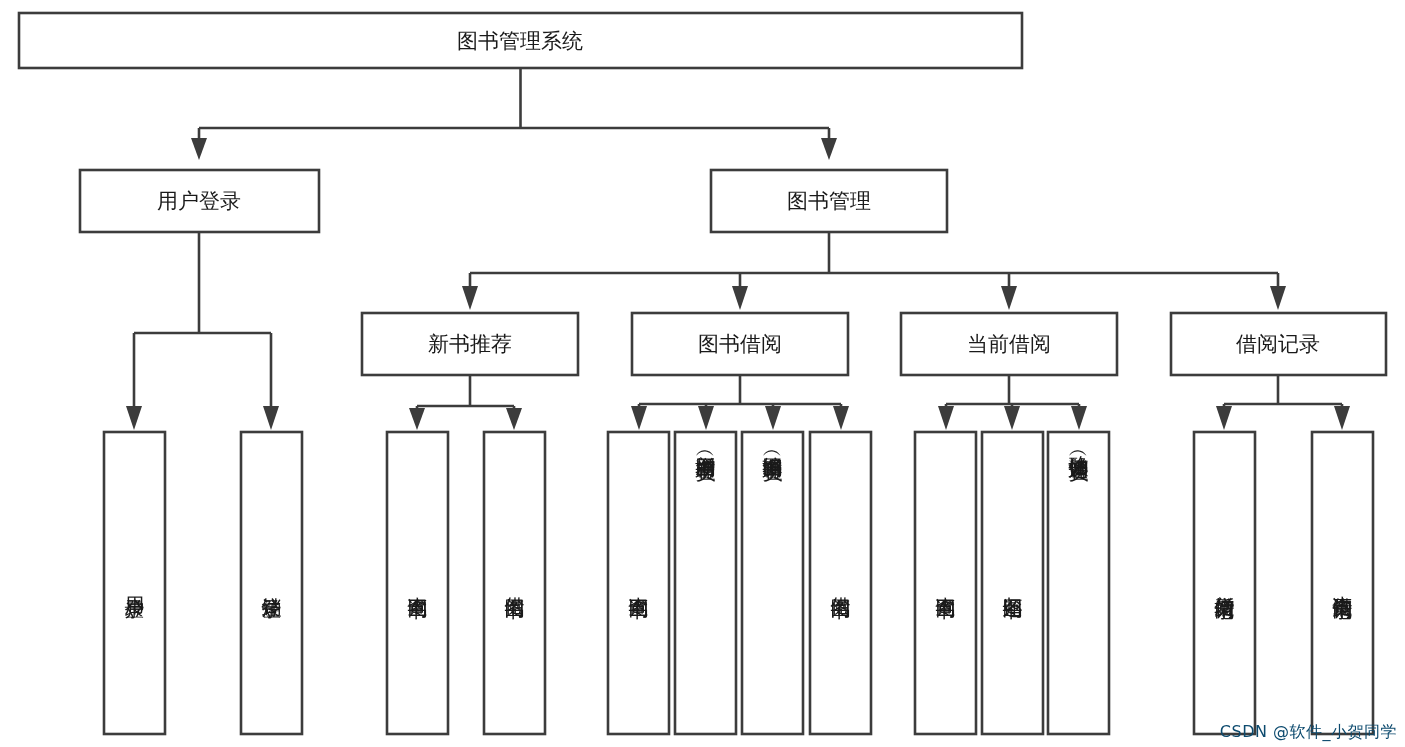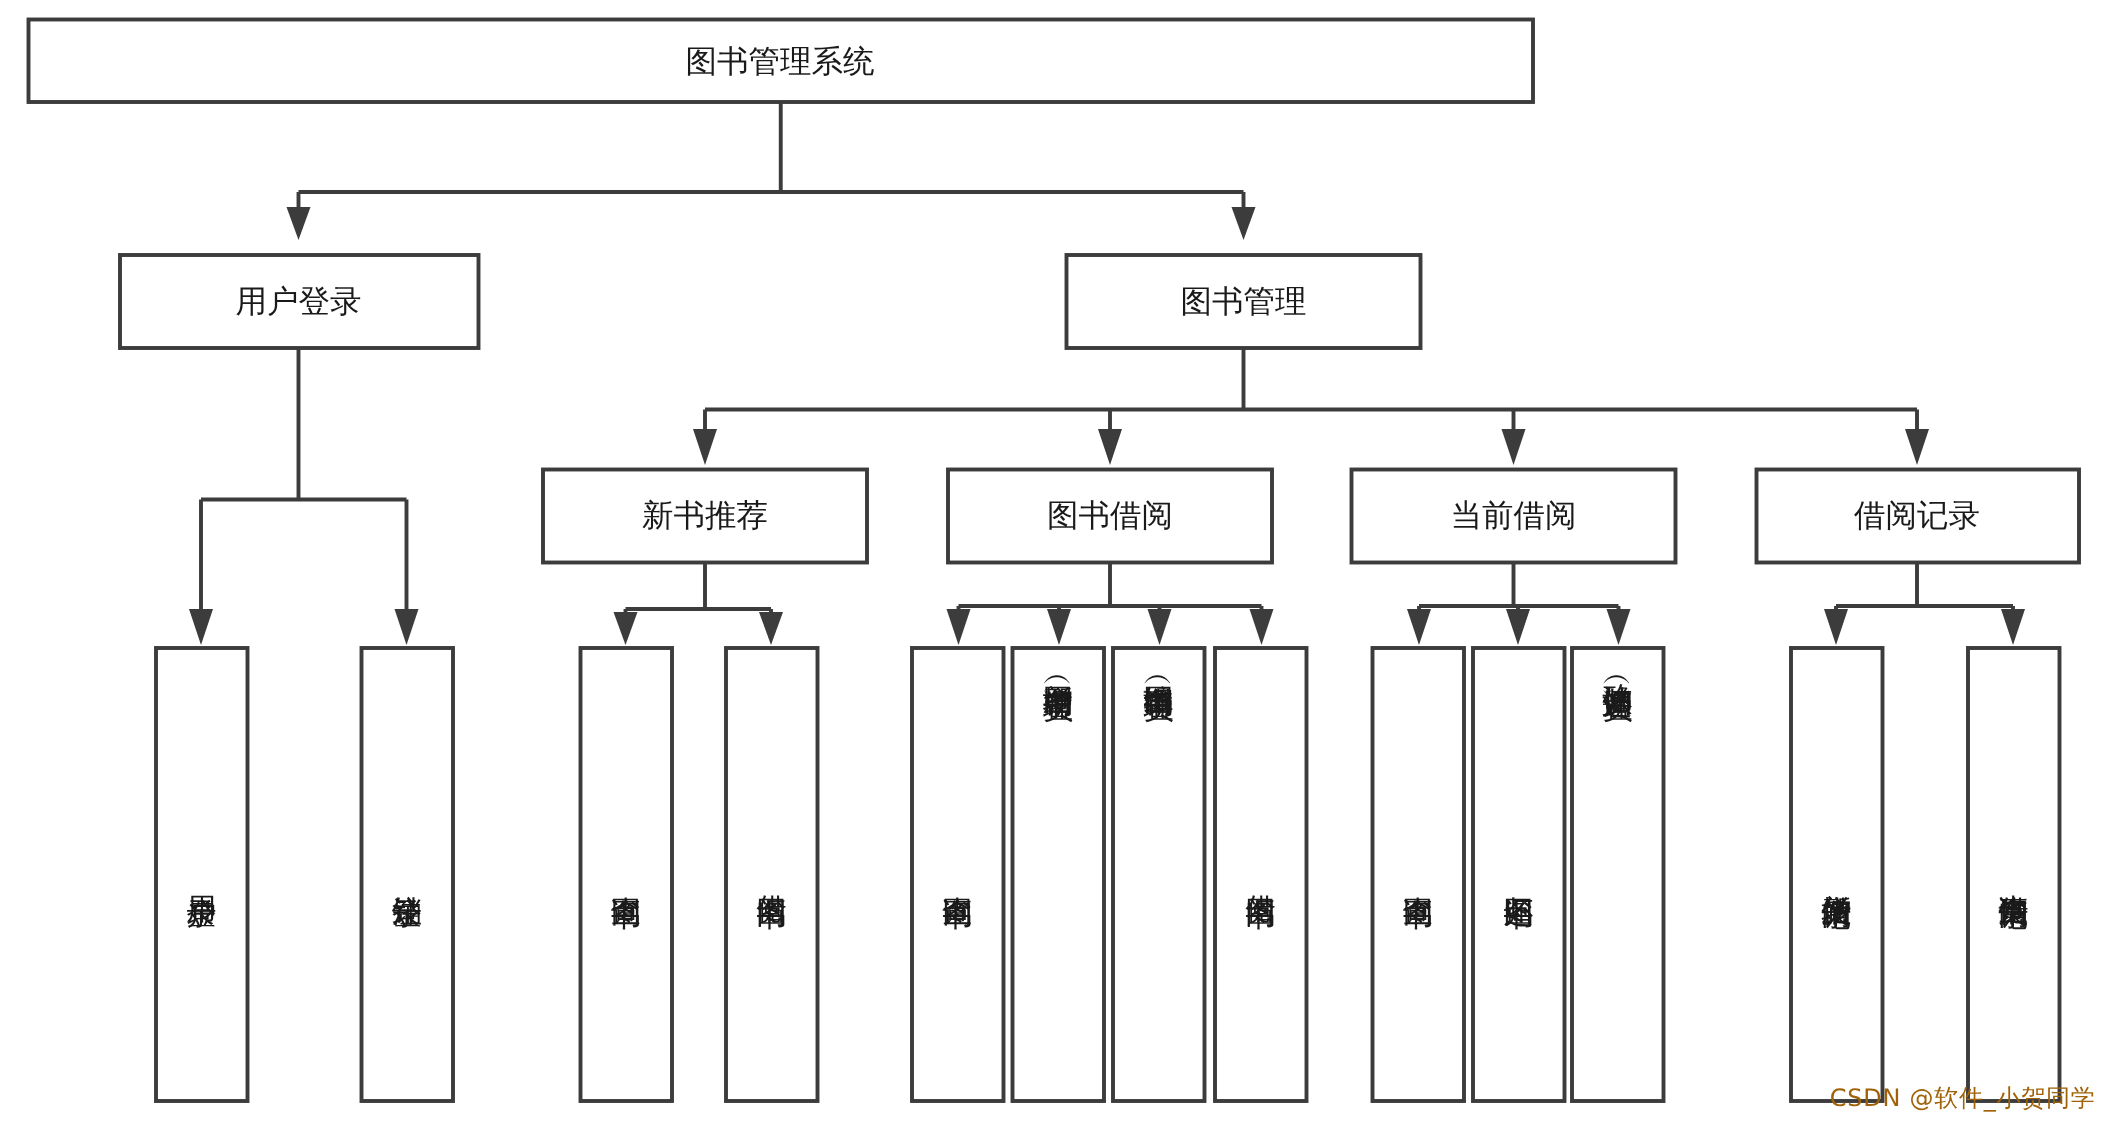--- a/index.html
+++ b/index.html
@@ -67,21 +67,21 @@
     letter-spacing: 1px;
     white-space: nowrap;
     text-align: center;
   }
   .watermark {
     position: absolute;
     right: 8px;
     bottom: 4px;
     font-family: "DejaVu Sans", "Liberation Sans", sans-serif;
     font-size: 16px;
-    color: #a16207;
+    color: #0c4a6e;
     letter-spacing: 0.5px;
     white-space: nowrap;
   }
 </style>
 </head>
 <body>
 
 <div id="diagram-root">
 
   <svg class="flow" viewBox="0 0 1405 747" xmlns="http://www.w3.org/2000/svg">

